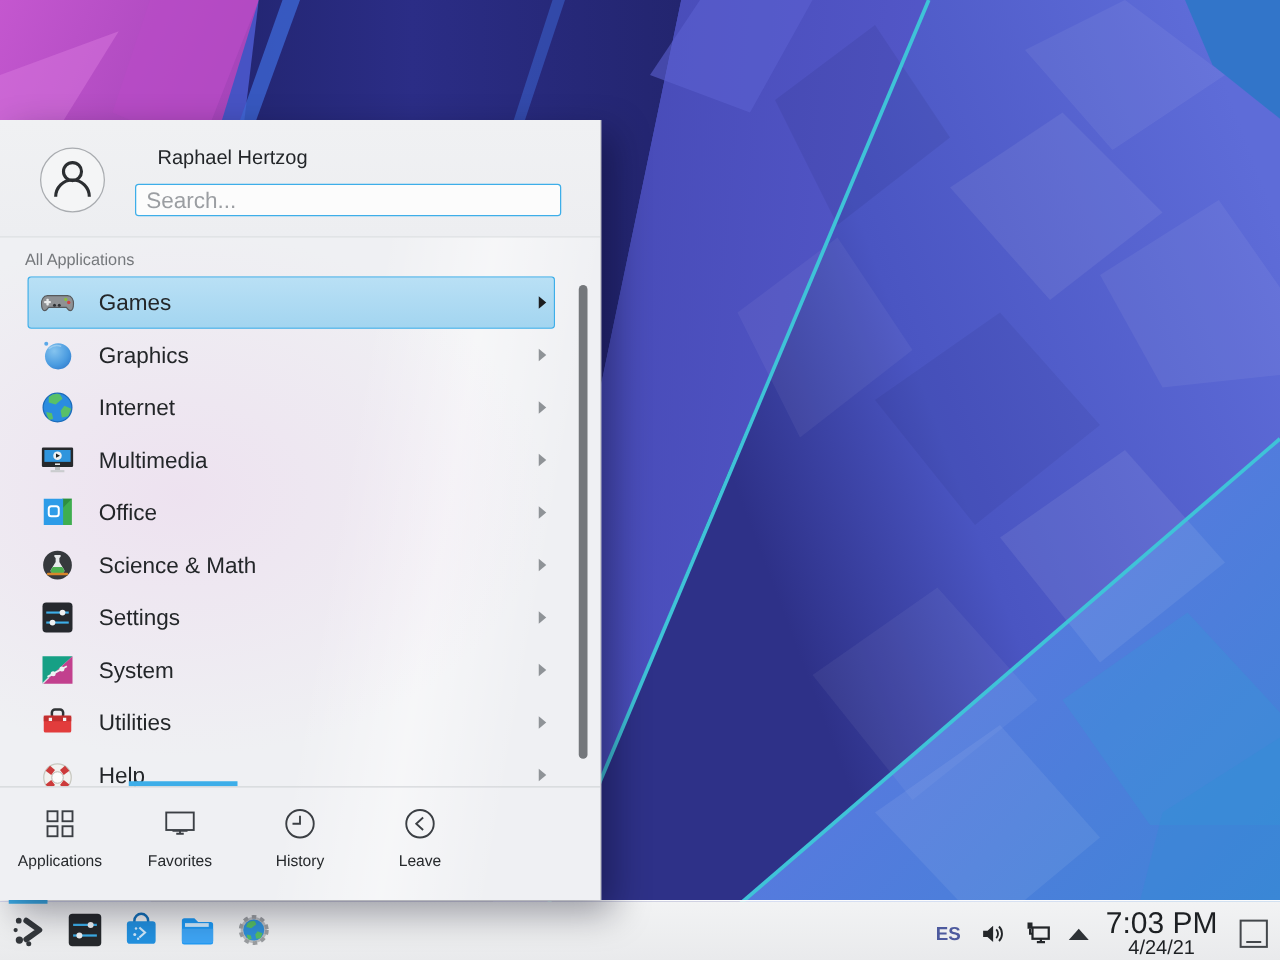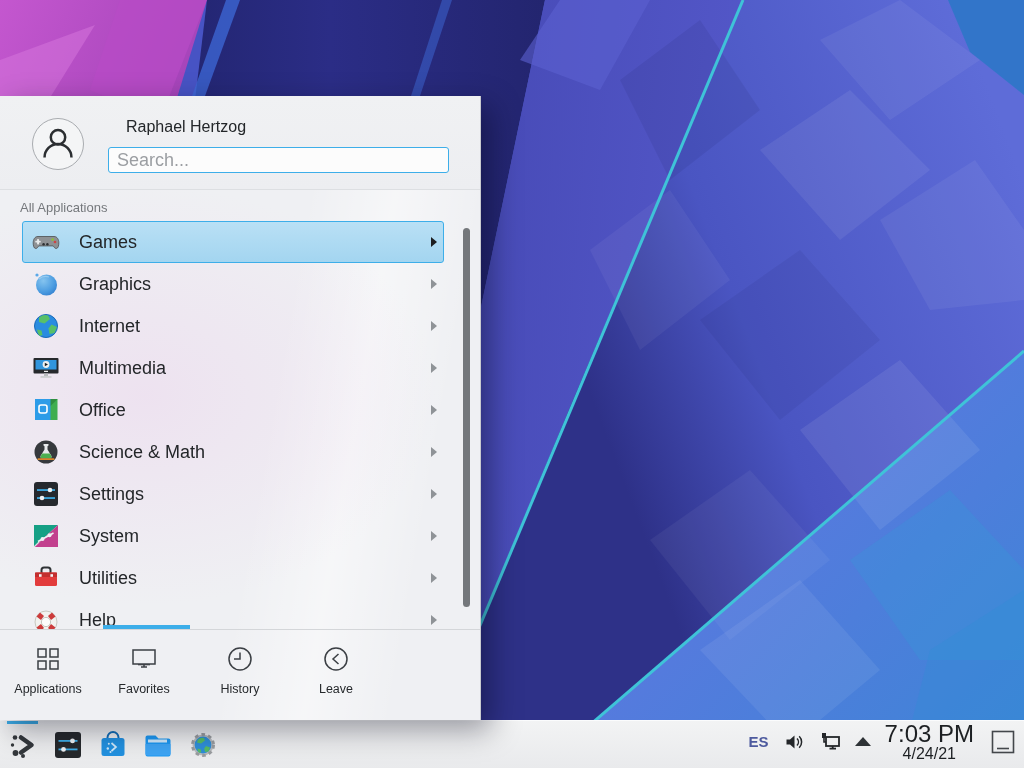--- a/index.html
+++ b/index.html
@@ -51,21 +51,21 @@
   .tab-indicator { position:absolute; left:103px; top:529px; width:87px; height:4px; background:#3daee9; }
   .tabbar { position:absolute; left:0; top:533px; width:100%; height:91px;
     border-top:1px solid #d4d6d9; display:flex; }
   .tab { width:96px; display:flex; flex-direction:column; align-items:center; padding-top:13px; }
   .tab-icon svg { width:32px; height:32px; display:block; }
   .tab-label { margin-top:7px; font-size:12.5px; color:#26292c; }
 
   
   .panel { position:absolute; left:0; bottom:0; width:100%; height:48px; z-index:4;
     background:linear-gradient(#f2f3f4,#e9eaec); border-top:1px solid #fbfcfd;
-    display:flex; align-items:flex-start; }
+    display:flex; align-items:flex-end; }
   .panel-btn { position:relative; width:45px; height:48px; display:flex; align-items:center; justify-content:center; }
   .panel-btn svg { width:32px; height:32px; display:block; }
   .active-line { position:absolute; left:7px; top:0; width:31px; height:3px; background:#3daee9; }
   .tray { margin-left:auto; display:flex; align-items:center; }
   .kbd-layout { font-size:15px; font-weight:bold; color:#4d5a9e; margin-right:14px; }
   .tray-icon { margin-right:12px; }
   .tray-icon svg { width:24px; height:24px; display:block; }
   .caret-up { width:0; height:0; border-bottom:9px solid #2e3236;
     border-left:8px solid transparent; border-right:8px solid transparent; margin-right:14px; }
   .clock { text-align:center; color:#1d2023; line-height:1.05; margin-right:14px; }

